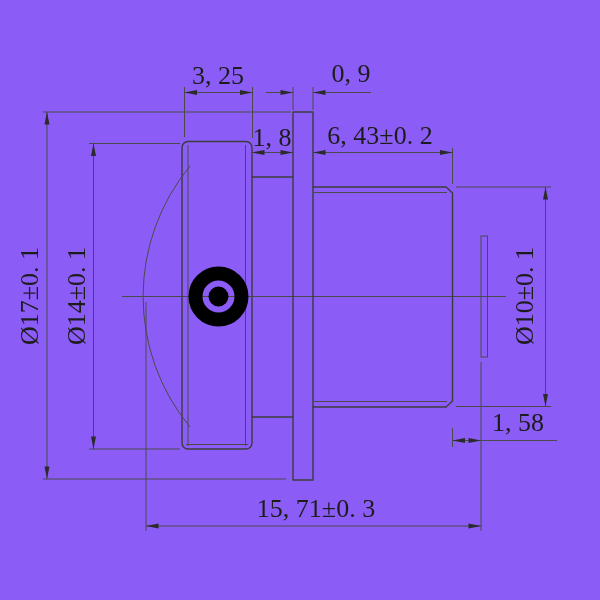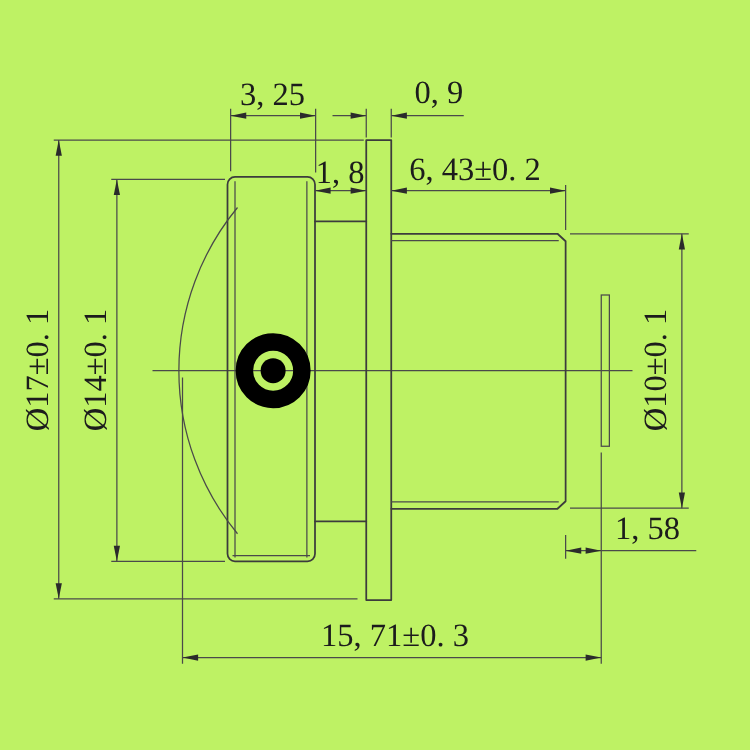--- a/index.html
+++ b/index.html
@@ -8,21 +8,21 @@
     background: #ffffff;
     width: 600px;
     height: 600px;
     overflow: hidden;
     font-family: "Liberation Serif", serif;
   }
   .stage {
     position: relative;
     width: 600px;
     height: 600px;
-    background: #bef264;
+    background: #8b5cf6;
   }
   svg { display: block; }
   .outline {
     fill: none;
     stroke: #3c3c3c;
     stroke-width: 1.4;
     stroke-linecap: round;
     stroke-linejoin: round;
   }
   .thin {

